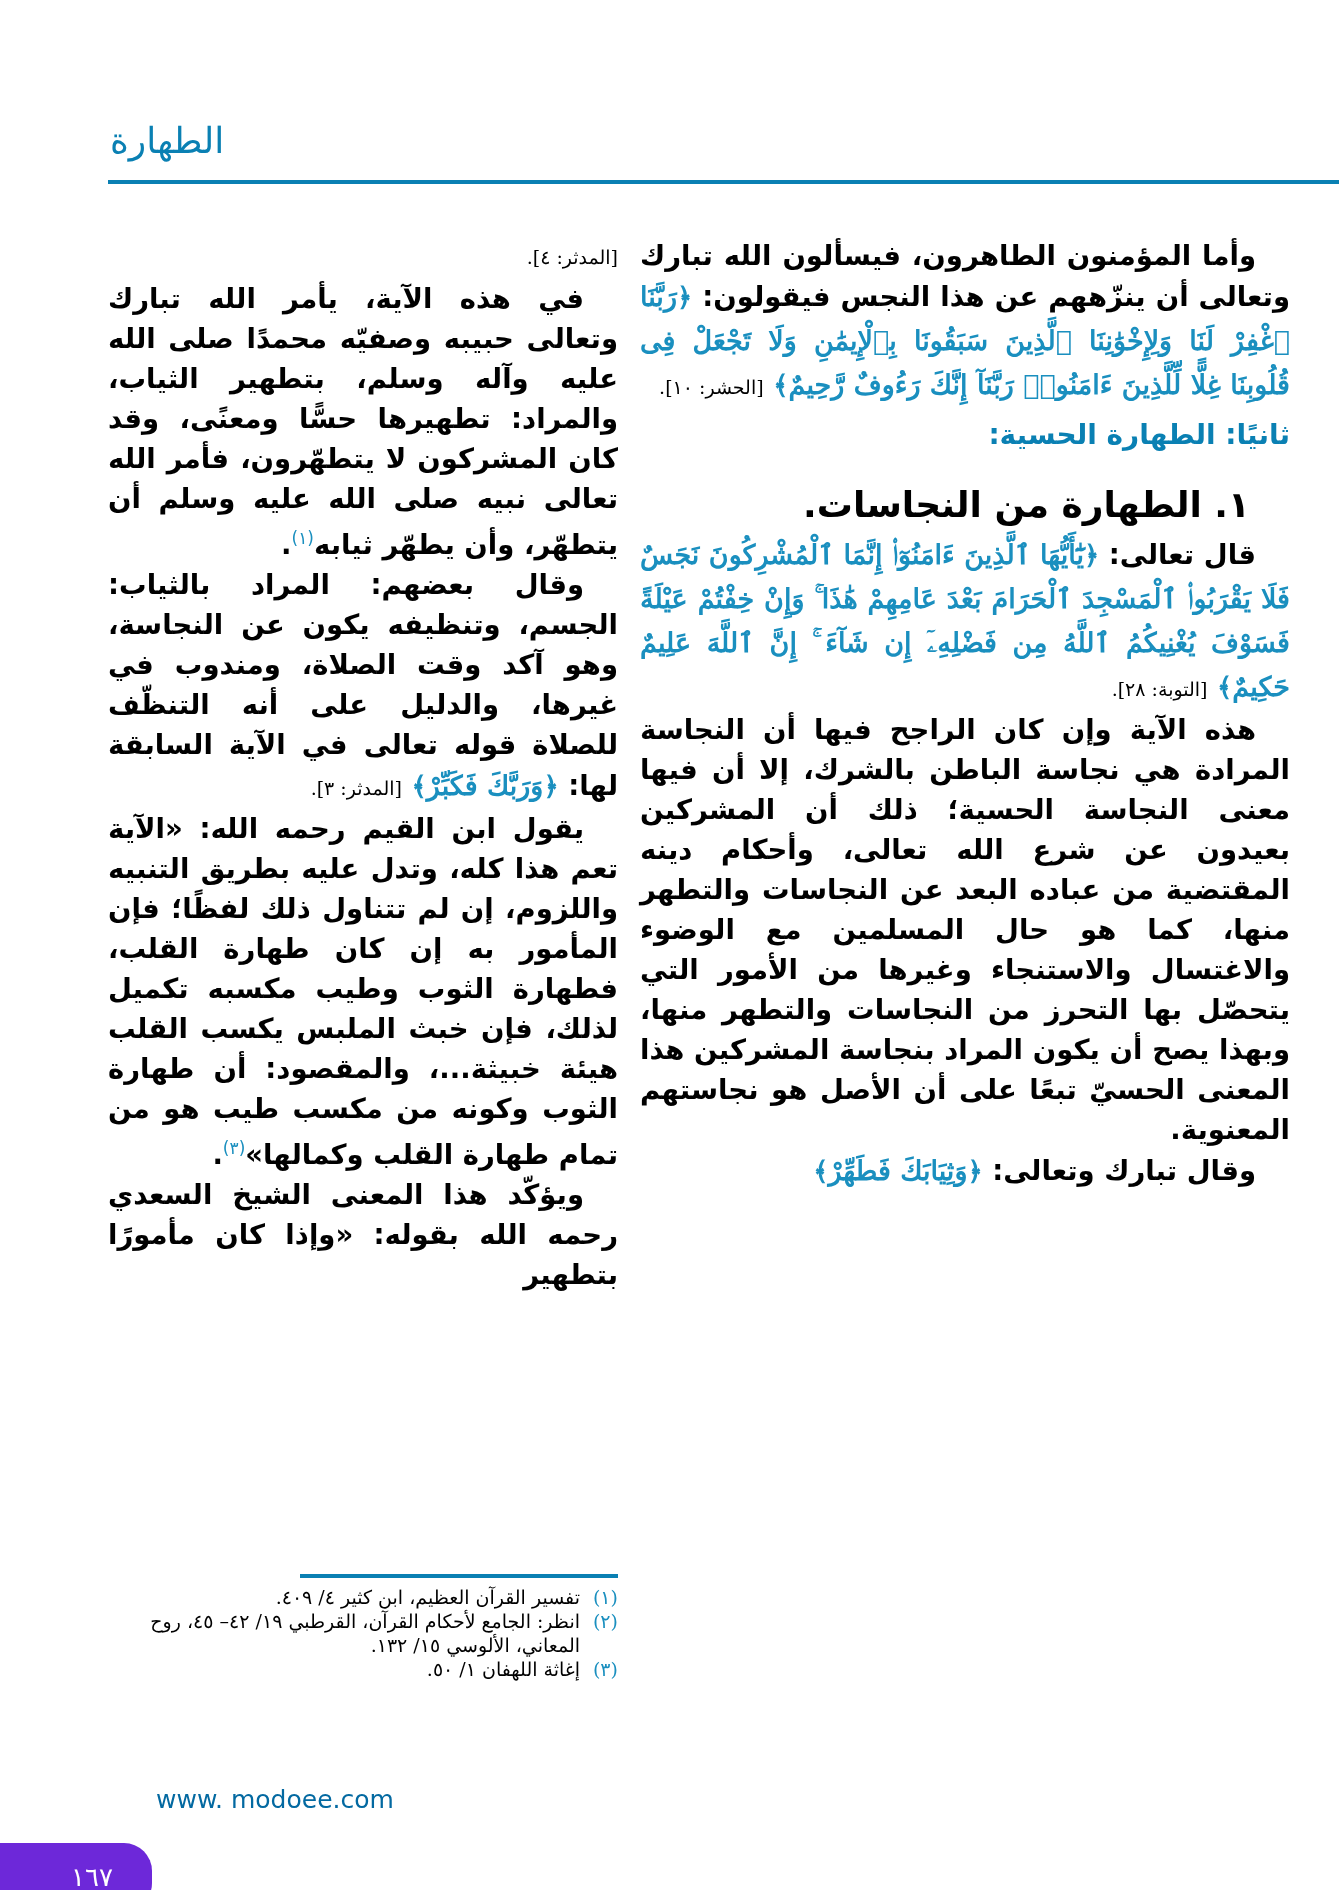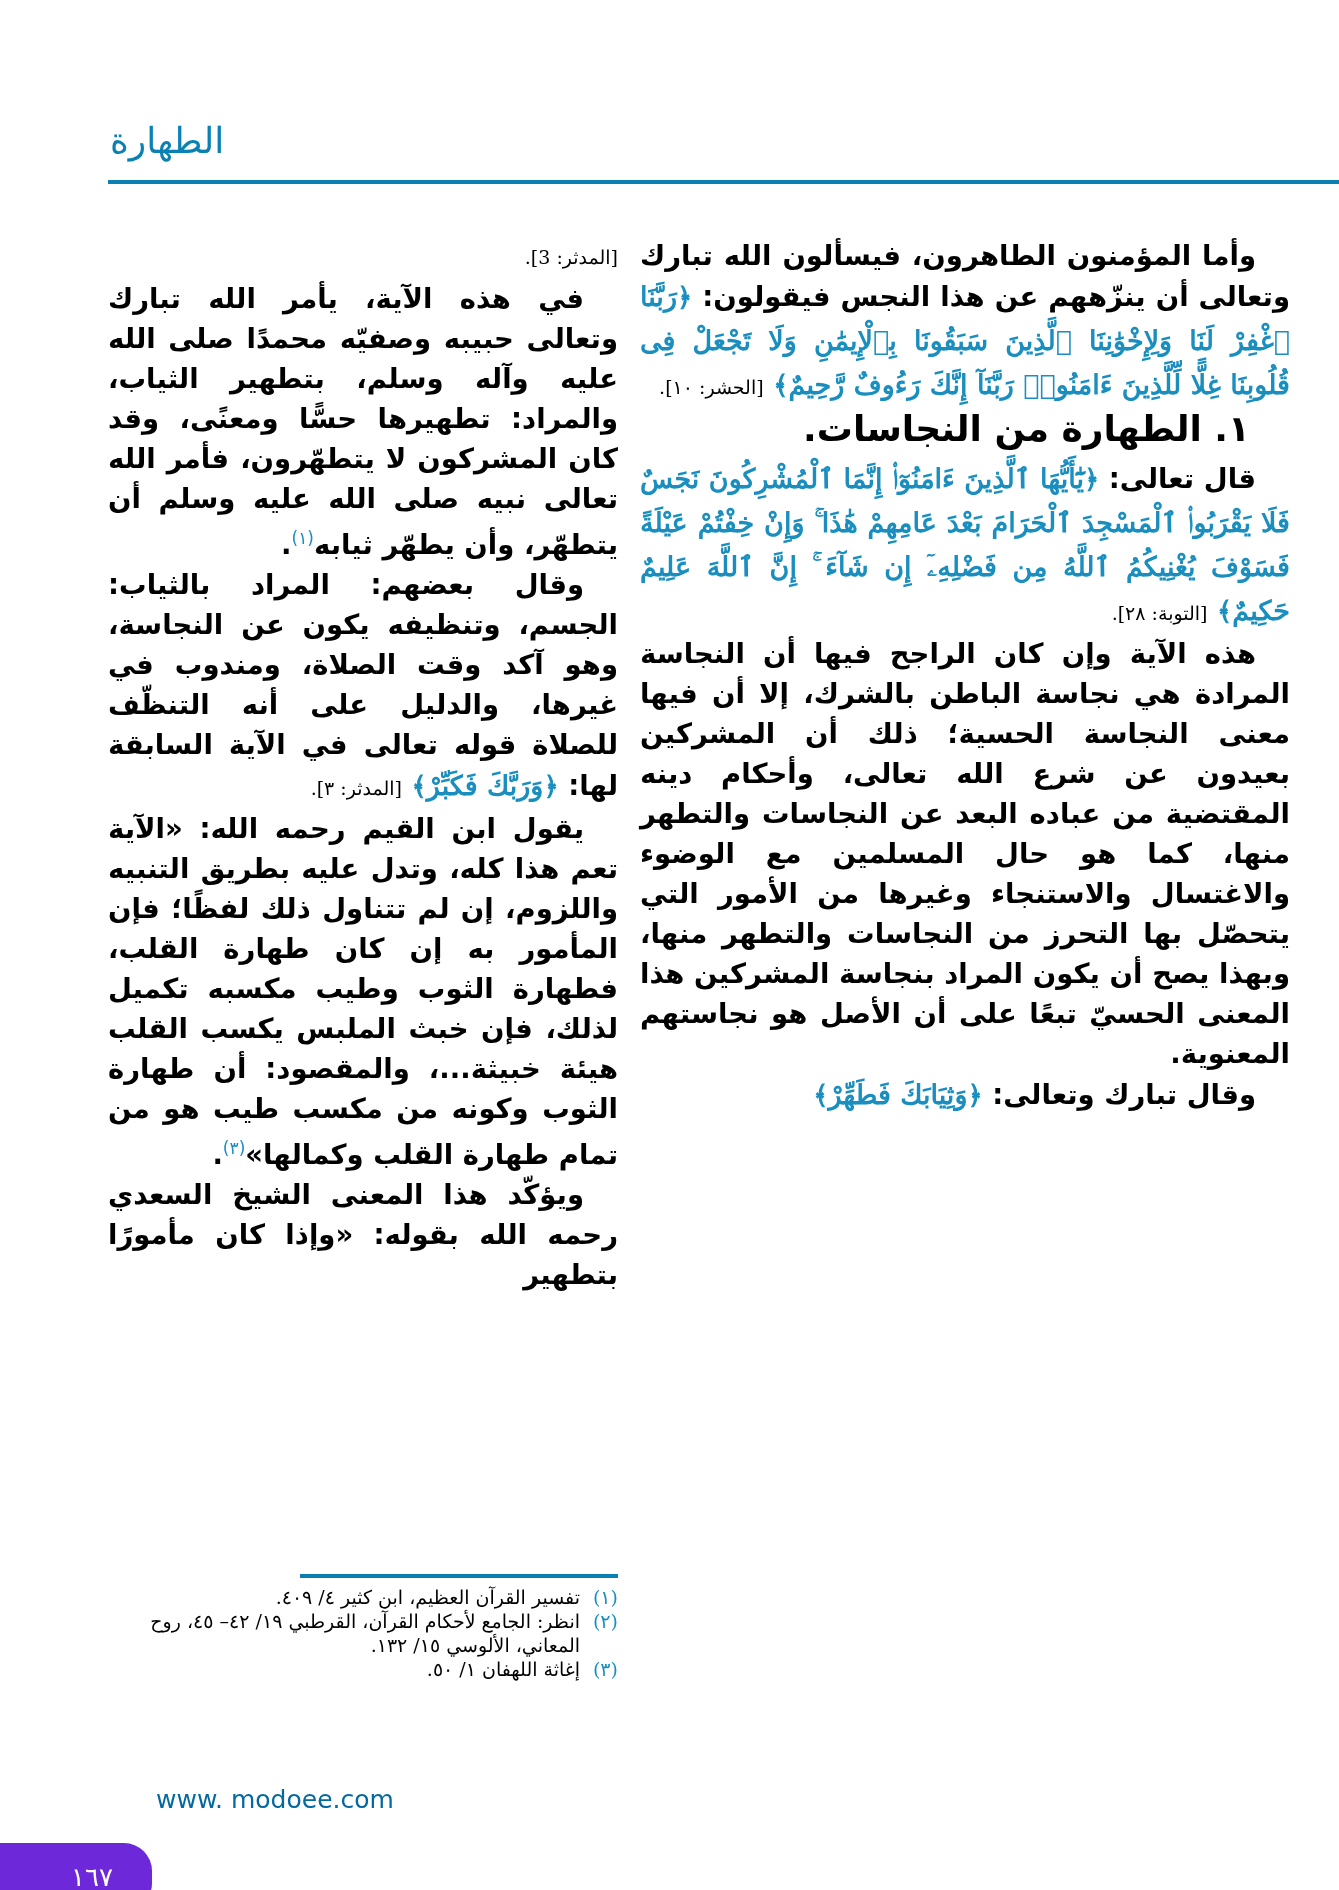--- a/index.html
+++ b/index.html
@@ -41,39 +41,40 @@
 <div class="header-rule"></div>
 
 <div class="col col-right">
 
   <p class="para">
     <span>وأما المؤمنون الطاهرون، فيسألون الله تبارك وتعالى أن ينزّههم عن هذا النجس فيقولون:</span>
     <span class="orn">﴿</span><span class="quran">رَبَّنَا ٱغْفِرْ لَنَا وَلِإِخْوَٰنِنَا ٱلَّذِينَ سَبَقُونَا بِٱلْإِيمَٰنِ وَلَا تَجْعَلْ فِى قُلُوبِنَا غِلًّا لِّلَّذِينَ ءَامَنُوا۟ رَبَّنَآ إِنَّكَ رَءُوفٌ رَّحِيمٌ</span><span class="orn">﴾</span>
     <span class="ref">[الحشر: ١٠].</span>
   </p>
 
+  <div class="heading">ثانيًا: الطهارة الحسية:</div>
   <div class="numbered">١. الطهارة من النجاسات.</div>
 
   <p class="para">
     <span>قال تعالى:</span>
     <span class="orn">﴿</span><span class="quran">يَٰٓأَيُّهَا ٱلَّذِينَ ءَامَنُوٓا۟ إِنَّمَا ٱلْمُشْرِكُونَ نَجَسٌ فَلَا يَقْرَبُوا۟ ٱلْمَسْجِدَ ٱلْحَرَامَ بَعْدَ عَامِهِمْ هَٰذَا ۚ وَإِنْ خِفْتُمْ عَيْلَةً فَسَوْفَ يُغْنِيكُمُ ٱللَّهُ مِن فَضْلِهِۦٓ إِن شَآءَ ۚ إِنَّ ٱللَّهَ عَلِيمٌ حَكِيمٌ</span><span class="orn">﴾</span>
     <span class="ref">[التوبة: ٢٨].</span>
   </p>
 
   <p class="para">هذه الآية وإن كان الراجح فيها أن النجاسة المرادة هي نجاسة الباطن بالشرك، إلا أن فيها معنى النجاسة الحسية؛ ذلك أن المشركين بعيدون عن شرع الله تعالى، وأحكام دينه المقتضية من عباده البعد عن النجاسات والتطهر منها، كما هو حال المسلمين مع الوضوء والاغتسال والاستنجاء وغيرها من الأمور التي يتحصّل بها التحرز من النجاسات والتطهر منها، وبهذا يصح أن يكون المراد بنجاسة المشركين هذا المعنى الحسيّ تبعًا على أن الأصل هو نجاستهم المعنوية.</p>
 
   <p class="para">
     <span>وقال تبارك وتعالى:</span>
     <span class="orn">﴿</span><span class="quran">وَثِيَابَكَ فَطَهِّرْ</span><span class="orn">﴾</span>
   </p>
 </div>
 
 <div class="col col-left">
   <div class="line" style="text-align:right;text-align-last:right;">
-    <span class="ref">[المدثر: 3].</span>
+    <span class="ref">[المدثر: ٤].</span>
   </div>
 
   <p class="para">
     <span>في هذه الآية، يأمر الله تبارك وتعالى حبيبه وصفيّه محمدًا صلى الله عليه وآله وسلم، بتطهير الثياب، والمراد: تطهيرها حسًّا ومعنًى، وقد كان المشركون لا يتطهّرون، فأمر الله تعالى نبيه صلى الله عليه وسلم أن يتطهّر، وأن يطهّر ثيابه</span><span class="fn-mark">(١)</span>.
   </p>
 
   <p class="para">
     <span>وقال بعضهم: المراد بالثياب: الجسم، وتنظيفه يكون عن النجاسة، وهو آكد وقت الصلاة، ومندوب في غيرها، والدليل على أنه التنظّف للصلاة قوله تعالى في الآية السابقة لها:</span>
     <span class="orn">﴿</span><span class="quran">وَرَبَّكَ فَكَبِّرْ</span><span class="orn">﴾</span>
     <span class="ref">[المدثر: ٣].</span>

